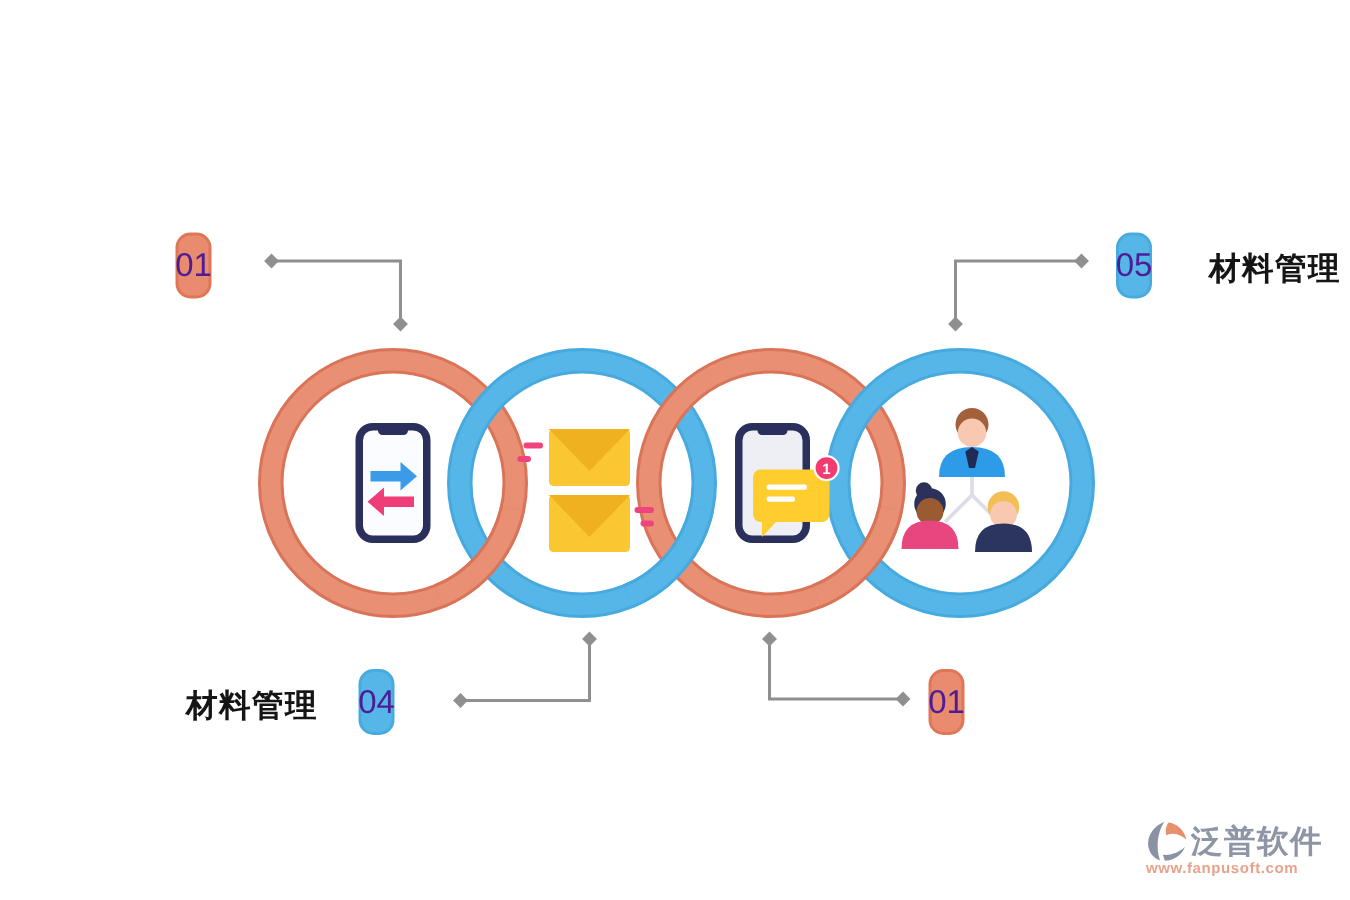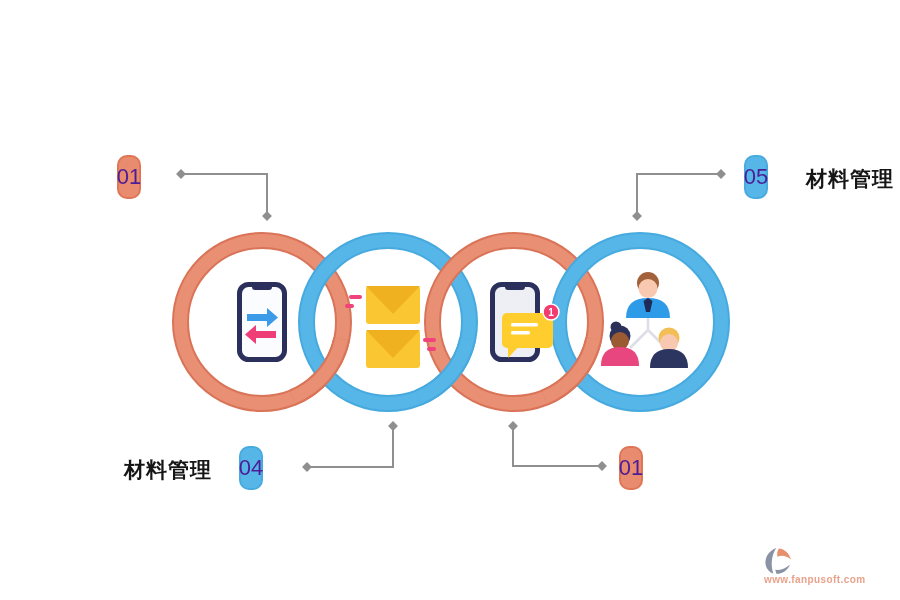--- a/index.html
+++ b/index.html
@@ -135,17 +135,18 @@
 
   <div class="badge badge-salmon" style="left:619px;top:446px;">01</div>
 
   <div id="watermark">
     <div class="row">
       <svg width="28" height="28" viewBox="0 0 30 30">
         <path d="M13 1 C5 4 0 12 2 20 C3 24 6 27 10 28.5 C7 19 8 9 13 1 Z" fill="#8A93A4"></path>
         <path d="M16 1.5 C22 2 27.5 7 28.8 13.5 C24 9.5 19 8.5 14.5 10.5 C13.5 7 14.5 4 16 1.5 Z" fill="#E8906B"></path>
         <path d="M13.5 28.8 C19.5 28.8 25.5 25 27.8 19 C22.5 23.5 17.5 25 12 24.5 Z" fill="#8A93A4"></path>
       </svg>
+      <span id="brand-name">泛普软件</span>
     </div>
     <div id="brand-url">www.fanpusoft.com</div>
   </div>
 
 </div>
 
 </body></html>

